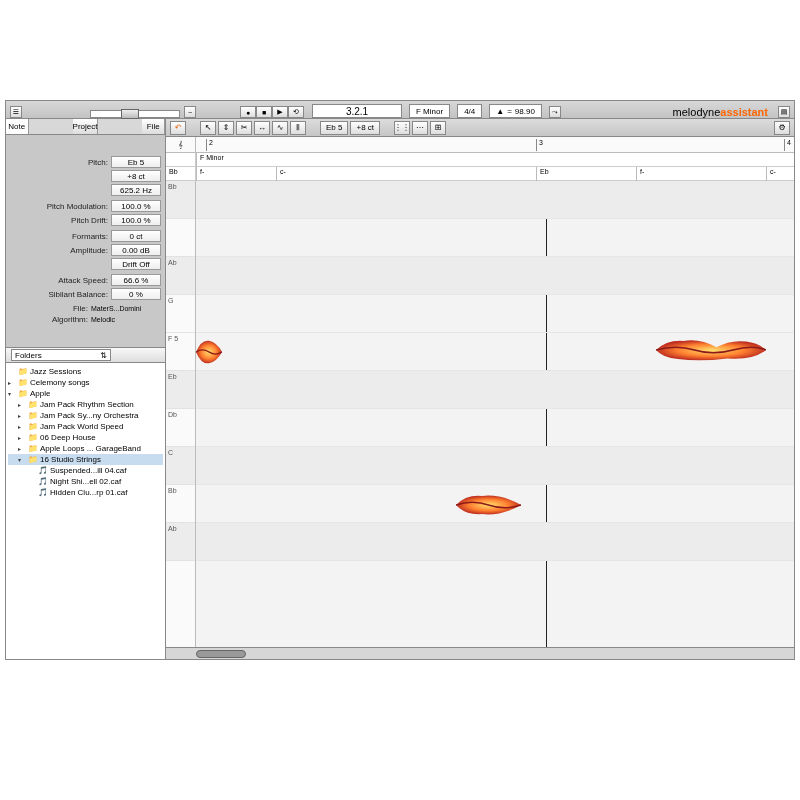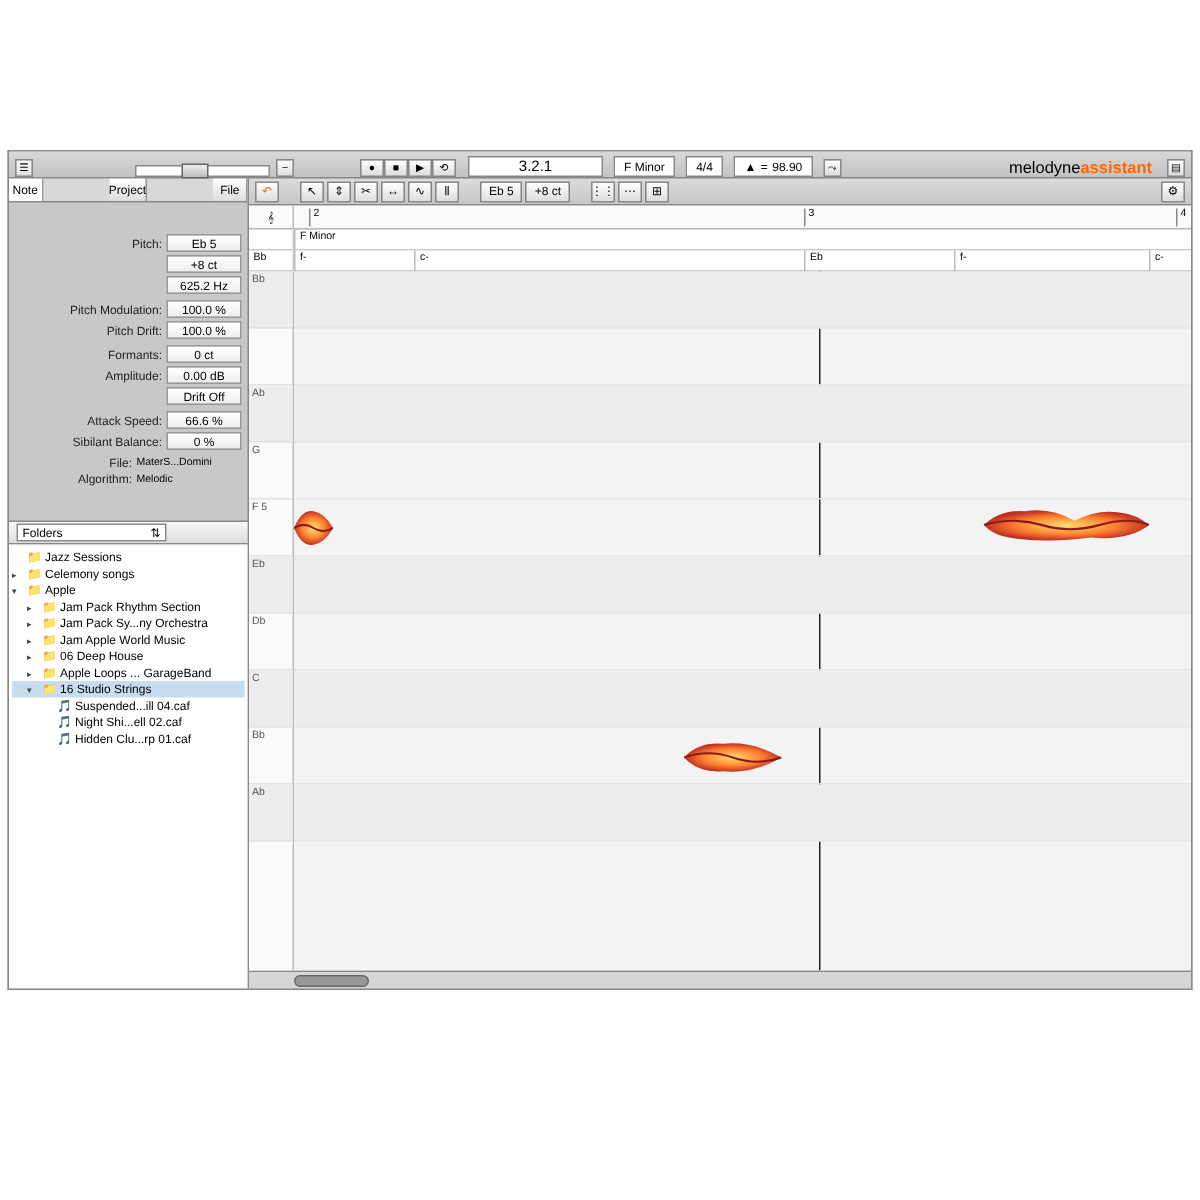--- a/index.html
+++ b/index.html
@@ -197,21 +197,21 @@
               <span>Jam Pack Rhythm Section</span>
             </div>
             <div class="tree-item ind1">
               <span class="tree-arrow">▸</span>
               <span class="tree-icon">📁</span>
               <span>Jam Pack Sy...ny Orchestra</span>
             </div>
             <div class="tree-item ind1">
               <span class="tree-arrow">▸</span>
               <span class="tree-icon">📁</span>
-              <span>Jam Apple World Music</span>
+              <span>Jam Pack World Speed</span>
             </div>
             <div class="tree-item ind1">
               <span class="tree-arrow">▸</span>
               <span class="tree-icon">📁</span>
               <span>06 Deep House</span>
             </div>
             <div class="tree-item ind1">
               <span class="tree-arrow">▸</span>
               <span class="tree-icon">📁</span>
               <span>Apple Loops ... GarageBand</span>

